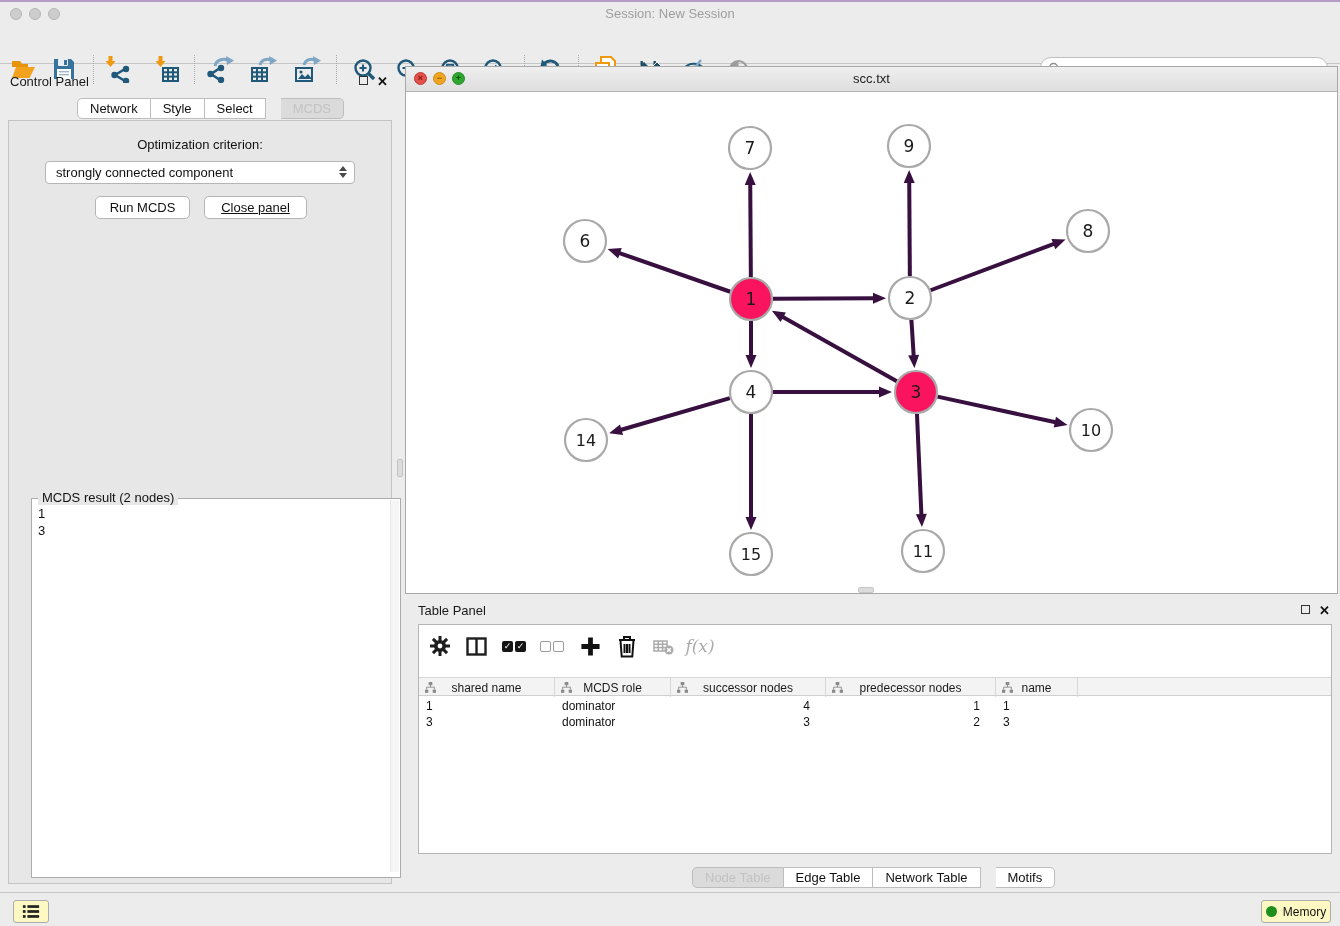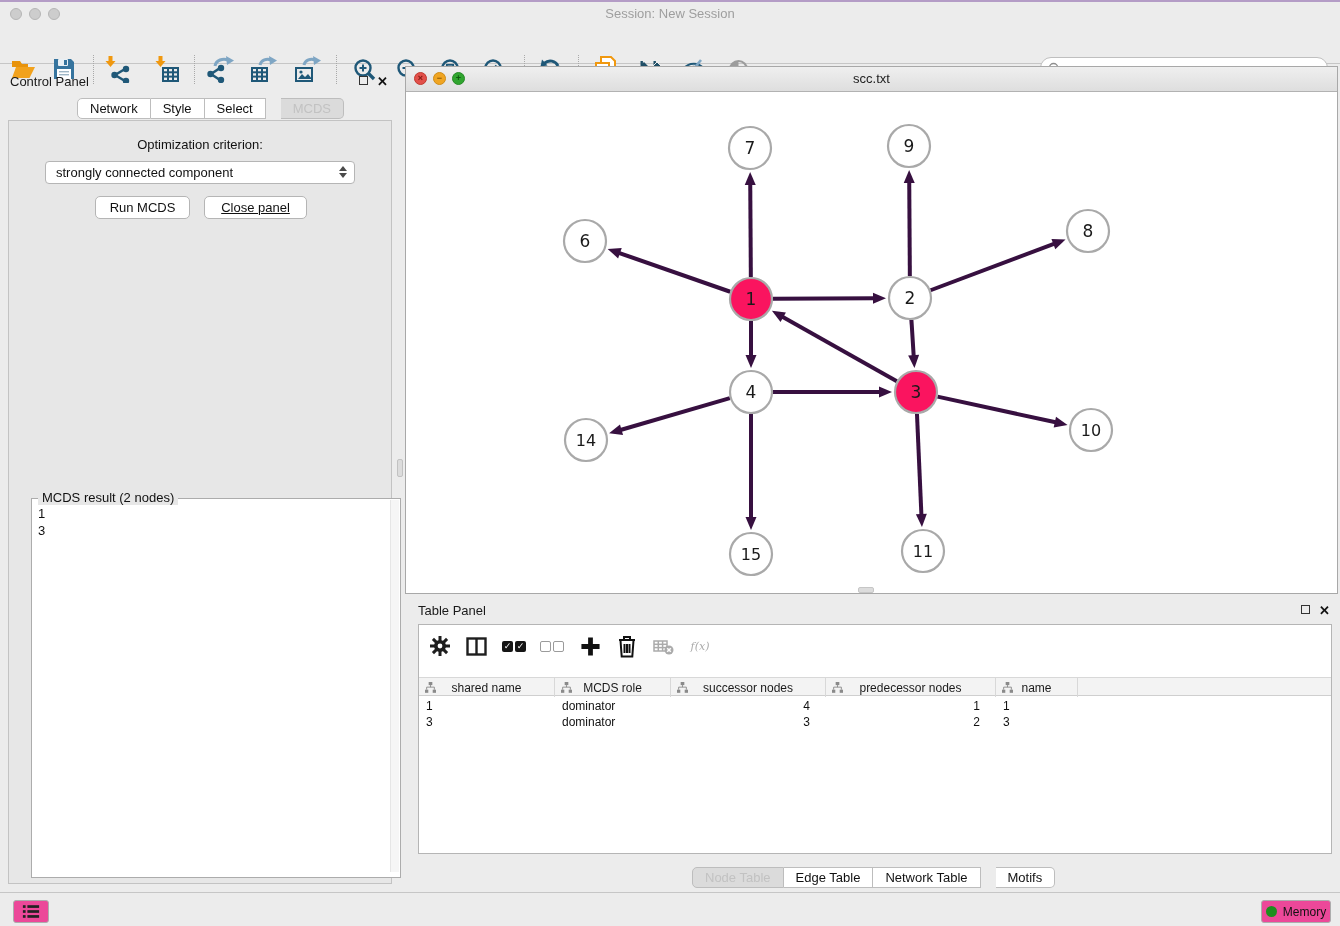--- a/index.html
+++ b/index.html
@@ -52,33 +52,33 @@
   .mac-grn{background:#30A52F;border:1px solid #268A26;color:#0E5A0E;}
   .split-v{left:397px;top:457px;width:6px;height:18px;background:#DCDCDC;border:1px solid #C2C2C2;border-radius:2px;box-sizing:border-box;}
   .split-h{left:858px;top:585px;width:16px;height:6px;background:#DCDCDC;border:1px solid #C6C6C6;border-radius:2px;box-sizing:border-box;}
 
   
   .tbl-box{left:418px;top:622px;width:914px;height:230px;background:#FFF;border:1px solid #B5B5B5;box-sizing:border-box;}
   .tt-icon{top:8px;height:26px;width:30px;display:flex;align-items:center;justify-content:center;}
   .cbx{width:11px;height:11px;border-radius:2px;box-sizing:border-box;display:inline-block;}
   .cbx.on{background:#151515;color:#FFF;font-size:9px;line-height:11px;text-align:center;}
   .cbx.off{border:1.6px solid #9B9B9B;}
-  .fx{font-family:"DejaVu Serif",serif;font-style:italic;color:#ABABAB;font-size:11px;}
+  .fx{font-family:"DejaVu Serif",serif;font-style:italic;color:#ABABAB;font-size:17px;}
   .tbl-head{left:0;top:52px;height:19px;display:flex;background:#F3F3F3;border-top:1px solid #D8D8D8;border-bottom:1px solid #CFCFCF;box-sizing:border-box;width:100%;}
   .th{position:relative;height:19px;border-right:1px solid #D8D8D8;box-sizing:border-box;display:flex;align-items:center;justify-content:center;font-size:12px;color:#1A1A1A;}
   .th svg{position:absolute;left:6px;top:4px;}
   .tr{display:flex;height:16px;}
   .td{font-size:12px;line-height:16px;box-sizing:border-box;overflow:hidden;white-space:nowrap;}
   .td.left{text-align:left;padding-left:7px;}
   .td.right{text-align:right;padding-right:16px;}
   .tbl-body{left:0;top:73px;width:100%;}
 
   
   .statusbar{left:0;top:890px;width:100%;height:36px;border-top:1px solid #C6C6C6;box-sizing:border-box;}
-  .sb-btn{background:#ec4899;border:1px solid #ADADAD;border-radius:3px;box-sizing:border-box;display:flex;align-items:center;justify-content:center;}
+  .sb-btn{background:#fef9c3;border:1px solid #ADADAD;border-radius:3px;box-sizing:border-box;display:flex;align-items:center;justify-content:center;}
   .mem-dot{width:11px;height:11px;border-radius:50%;background:#1E8E1E;margin-right:6px;}
   .mem-label{font-size:12px;color:#111;}
 </style>
 </head>
 <body>
 
 <div class="app">
 
   <div class="abs titlebar">
     <div class="abs tl-dot" style="left:10px;"></div>

